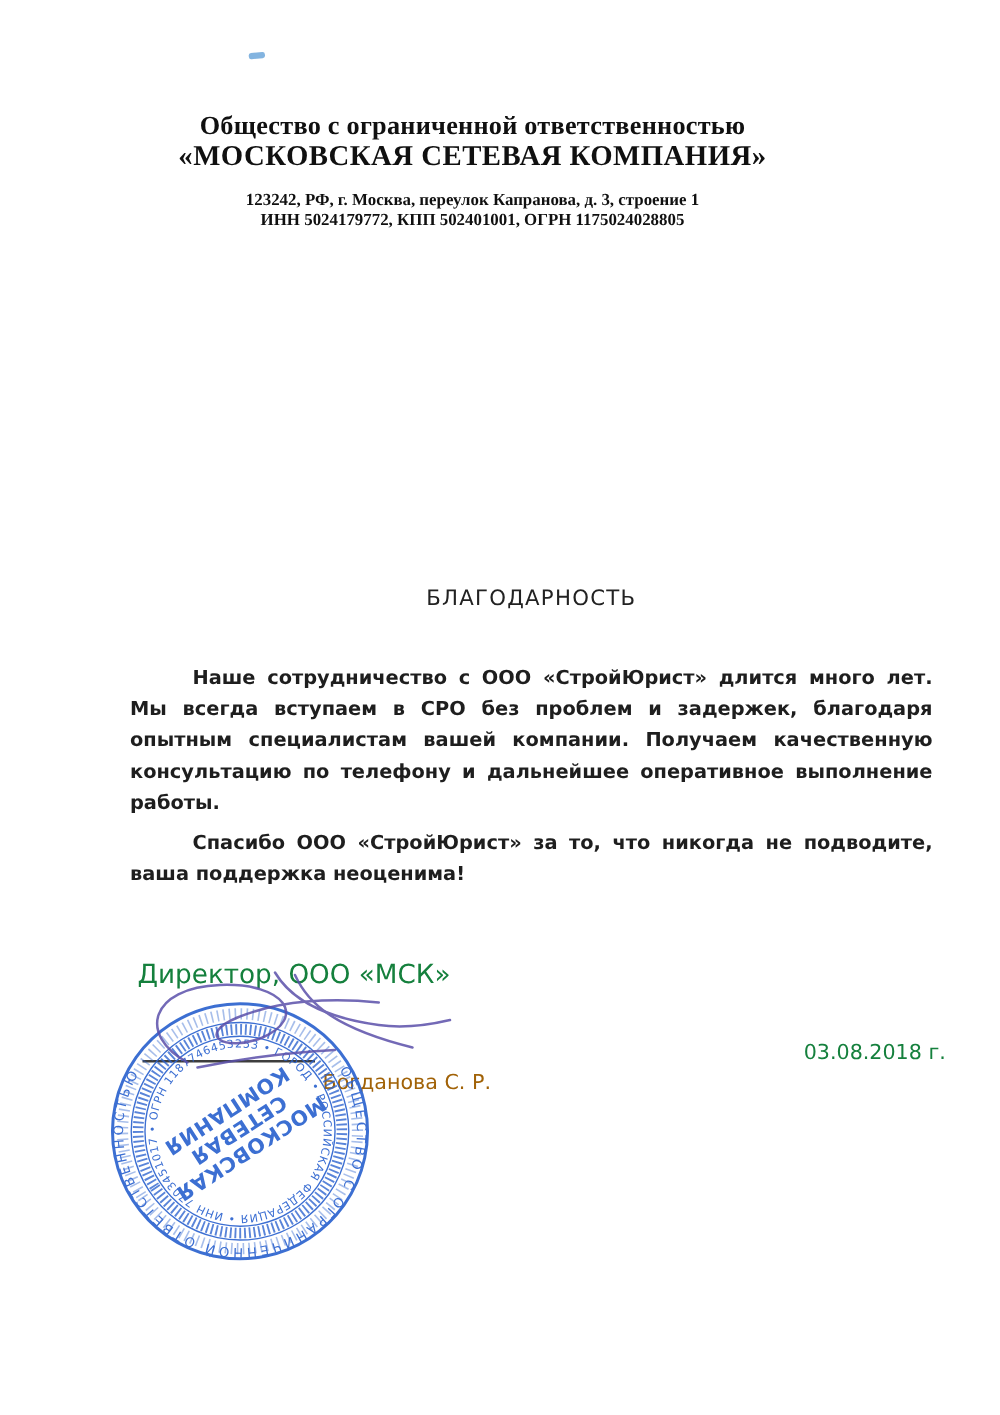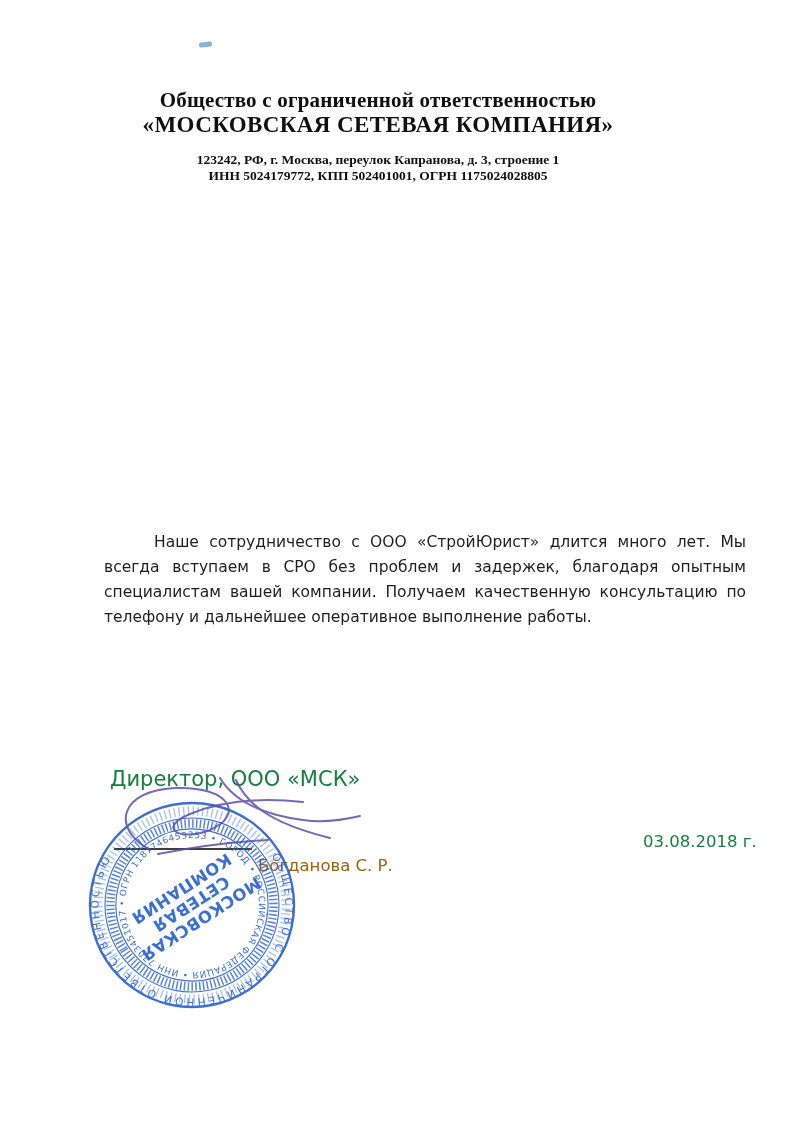--- a/index.html
+++ b/index.html
@@ -30,21 +30,21 @@
   
   .doc-title{
     position:absolute;top:469px;left:104px;width:642px;
     text-align:center;font-size:17px;letter-spacing:1px;color:#222;
   }
   
   .body-text{
     position:absolute;top:530px;left:104px;width:642px;
     font-size:15.5px;line-height:25px;text-align:justify;color:#1e1e1e;
   }
-  .body-text p{margin:0 0 7px 0;text-indent:50px;}
+  .body-text p{margin:0 0 7px 0;text-indent:50px;font-weight:bold;}
   
   .director-line{
     position:absolute;top:767px;left:110px;font-size:21px;color:#15803d;
   }
   .sign-line{
     position:absolute;top:848px;left:114px;width:138px;height:2px;background:#3d3d3d;
   }
   .sign-name{
     position:absolute;top:856px;left:258px;font-size:16.5px;color:#a16207;
   }
@@ -66,23 +66,25 @@
 
   <div class="smudge"></div>
 
   <div class="header-block">
     <div class="org-type">Общество с ограниченной ответственностью</div>
     <div class="org-name">«МОСКОВСКАЯ СЕТЕВАЯ КОМПАНИЯ»</div>
     <div class="org-address">123242, РФ, г. Москва, переулок Капранова, д. 3, строение 1</div>
     <div class="org-reg">ИНН 5024179772, КПП 502401001, ОГРН 1175024028805</div>
   </div>
 
+  <div class="doc-title">БЛАГОДАРНОСТЬ</div>
 
   <div class="body-text">
     <p>Наше сотрудничество с ООО «СтройЮрист» длится много лет. Мы всегда вступаем в СРО без проблем и задержек, благодаря опытным специалистам вашей компании. Получаем качественную консультацию по телефону и дальнейшее оперативное выполнение работы.</p>
+    <p>Спасибо ООО «СтройЮрист» за то, что никогда не подводите, ваша поддержка неоценима!</p>
   </div>
 
   <div class="director-line">Директор, ООО «МСК»</div>
 
   <div class="sign-line"></div>
   <div class="sign-name">Богданова С. Р.</div>
   <div class="doc-date">03.08.2018 г.</div>
 
   <div class="stamp-wrap">
     <svg width="216" height="216" viewBox="0 0 216 216">

